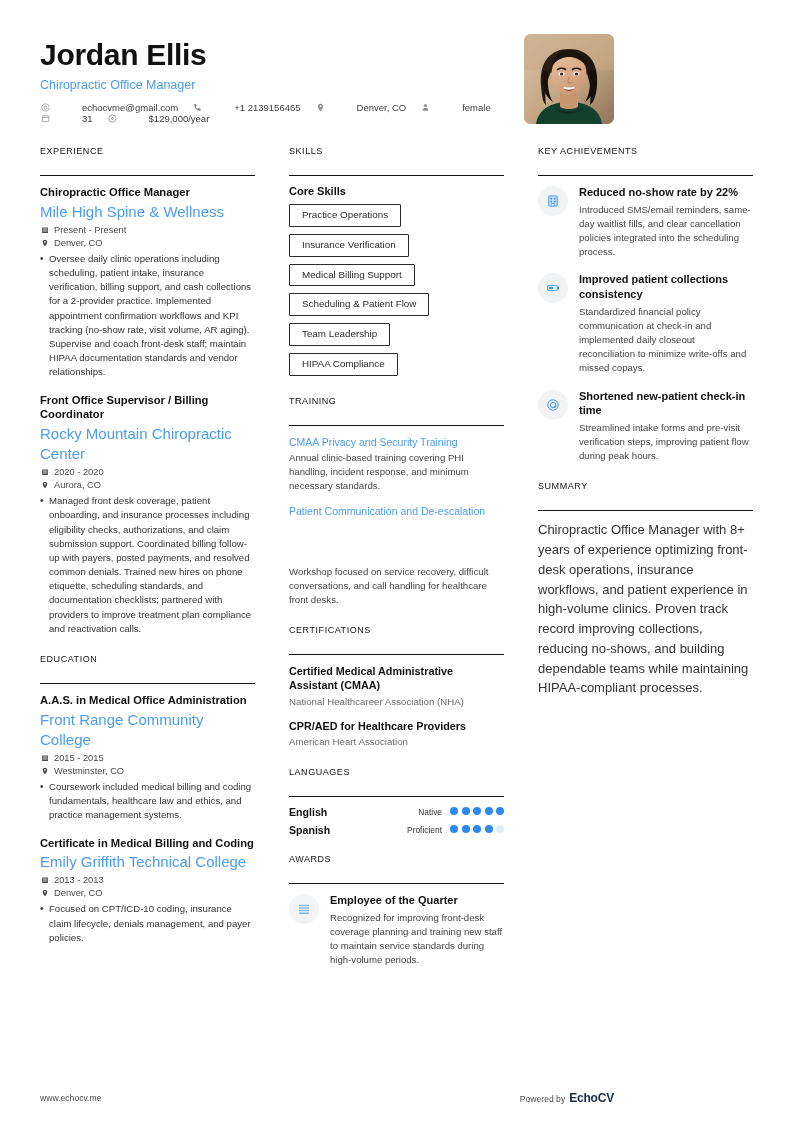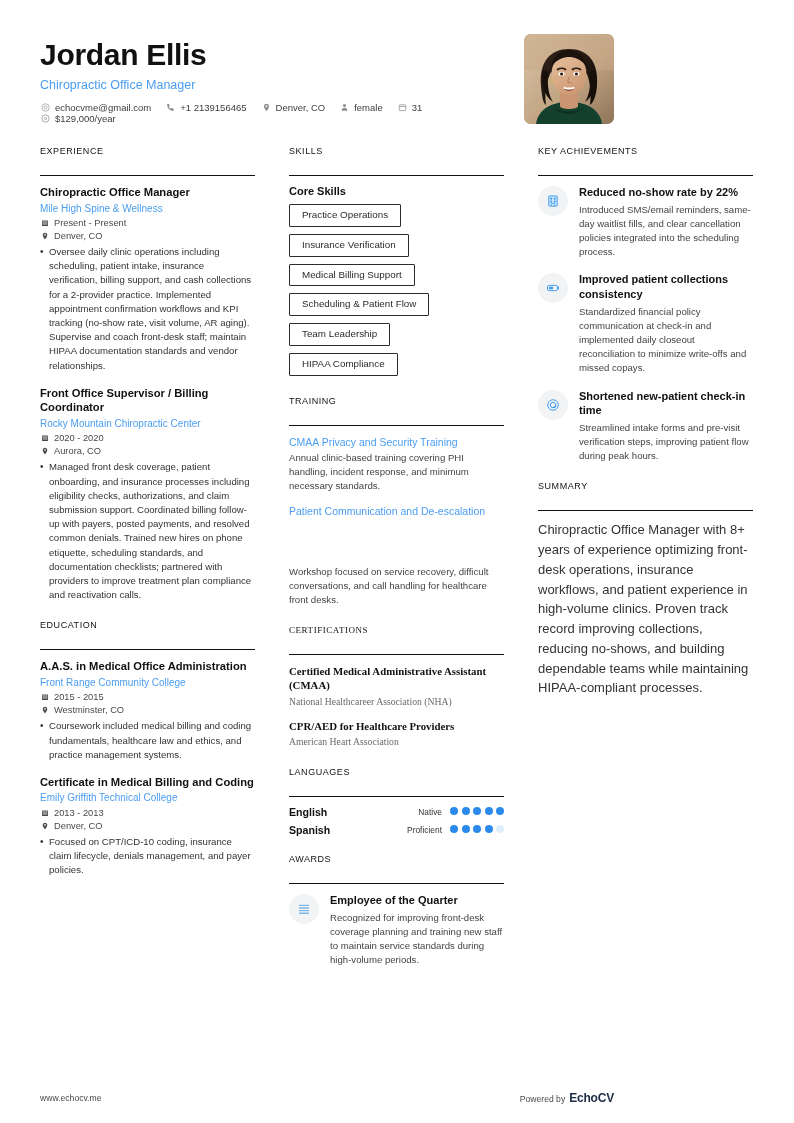--- a/index.html
+++ b/index.html
@@ -43,20 +43,21 @@
     margin-top: 10px;
     gap: 0px;
   }
   .contact-item {
     display: flex;
     align-items: center;
     font-size: 9.5px;
     color: #3d3d3d;
     margin-right: 14px;
     white-space: nowrap;
+    gap: 27px;
   }
   .contact-item .ico {
     display: inline-flex;
     width: 11px; height: 11px;
     margin-right: 4px;
     align-items: center; justify-content: center;
     flex: 0 0 auto;
   }
   .contact-item .ico svg { width: 9px; height: 9px; display: block; }
   .photo {
@@ -93,21 +94,21 @@
 
   .entry { margin-bottom: 13px; }
   .entry:last-child { margin-bottom: 0; }
   .entry-title {
     font-size: 11.2px;
     font-weight: bold;
     color: #111;
     line-height: 1.3;
   }
   .entry-org {
-    font-size: 10px;
+    font-size: 15px;
     color: #4a9df0;
     line-height: 1.35;
     margin-top: 2px;
   }
   .meta-line {
     display: flex;
     align-items: center;
     font-size: 9.3px;
     color: #4a4a4a;
     margin-top: 3px;
@@ -529,21 +530,21 @@
         <div class="train-item">
           <div class="train-title">CMAA Privacy and Security Training</div>
           <div class="train-desc">Annual clinic-based training covering PHI handling, incident response, and minimum necessary standards.</div>
         </div>
         <div class="train-item">
           <div class="train-title">Patient Communication and De-escalation</div>
           <div class="train-desc">Workshop focused on service recovery, difficult conversations, and call handling for healthcare front desks.</div>
         </div>
       </div>
 
-      <div class="sec" style="margin-top:4px;font-family:Liberation Serif, serif;">
+      <div class="sec" style="margin-top:4px;">
         <div class="sec-title">CERTIFICATIONS</div>
         <div class="cert-item">
           <div class="cert-name">Certified Medical Administrative Assistant (CMAA)</div>
           <div class="cert-issuer">National Healthcareer Association (NHA)</div>
         </div>
         <div class="cert-item">
           <div class="cert-name">CPR/AED for Healthcare Providers</div>
           <div class="cert-issuer">American Heart Association</div>
         </div>
       </div>

